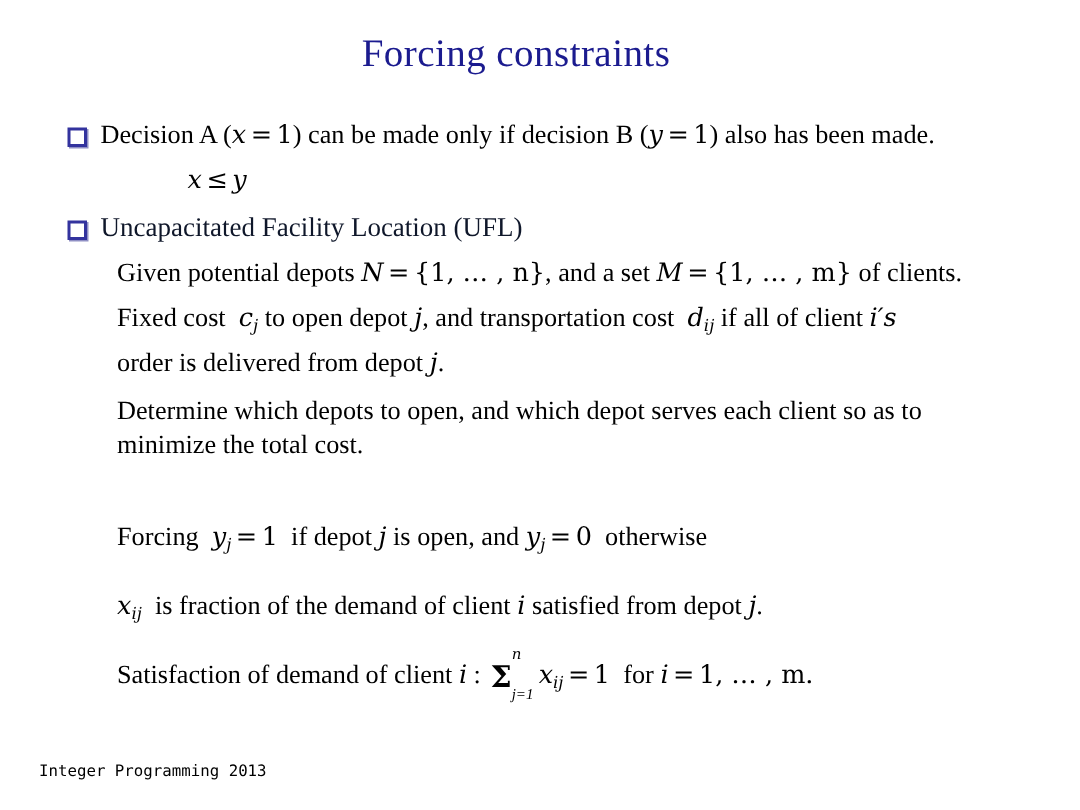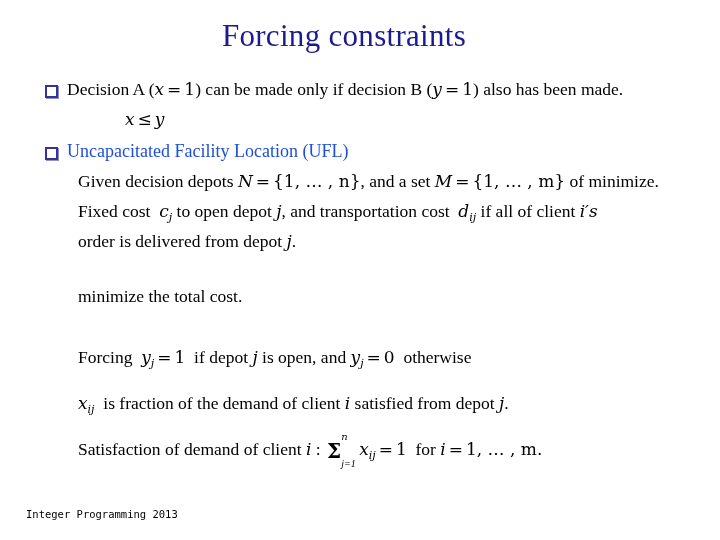--- a/index.html
+++ b/index.html
@@ -17,21 +17,21 @@
   }
 
   
   #slide-title {
     position: absolute;
     left: 0;
     top: 20px;
     width: 688px;
     text-align: center;
     font-family: "Liberation Serif", "DejaVu Serif", serif;
-    font-size: 31px;
+    font-size: 26px;
     line-height: 32px;
     color: #1b1b8f;
     letter-spacing: 0.3px;
     white-space: nowrap;
   }
 
   
   #body-area {
     position: absolute;
     left: 0;
@@ -87,21 +87,21 @@
     padding: 0 3px;
   }
   sub.mi, sub.mn {
     font-size: 11px;
     font-style: italic;
     vertical-align: -0.32em;
     padding: 0;
   }
 
   .ufl-head {
-    color: #1d4ed8;
+    color: #0f172a;
     font-size: 18px;
     line-height: 22px;
     white-space: nowrap;
   }
 
   
   .sum {
     display: inline-block;
     position: relative;
     vertical-align: -0.15em;
@@ -169,31 +169,34 @@
   <div class="bullet-row" style="left:100px; top:38px;">
     <span class="line"><span class="mi">x</span><span class="op">≤</span><span class="mi">y</span></span>
   </div>
 
   <div class="bullet-row" style="left:20px; top:70px;">
     <span class="sq-bullet"></span>
     <span class="ufl-head">Uncapacitated Facility Location (UFL)</span>
   </div>
 
   <div class="bullet-row" style="left:53px; top:100px;">
-    <span class="line txt"><span>Given decision depots</span>&nbsp;<span class="mi">N</span><span class="op">=</span><span class="mn">{1, … , n}</span><span>, and a set</span>&nbsp;<span class="mi">M</span><span class="op">=</span><span class="mn">{1, … , m}</span>&nbsp;<span>of minimize.</span></span>
+    <span class="line txt"><span>Given potential depots</span>&nbsp;<span class="mi">N</span><span class="op">=</span><span class="mn">{1, … , n}</span><span>, and a set</span>&nbsp;<span class="mi">M</span><span class="op">=</span><span class="mn">{1, … , m}</span>&nbsp;<span>of clients.</span></span>
   </div>
 
   <div class="bullet-row" style="left:53px; top:130px;">
     <span class="line txt"><span>Fixed cost</span>&nbsp;&nbsp;<span class="mi">c</span><sub class="mi">j</sub>&nbsp;<span>to open depot</span>&nbsp;<span class="mi">j</span><span>, and transportation cost</span>&nbsp;&nbsp;<span class="mi">d</span><sub class="mi">ij</sub>&nbsp;<span>if all of client</span>&nbsp;<span class="mi">i′s</span></span>
   </div>
 
   <div class="bullet-row" style="left:53px; top:160px;">
     <span class="line txt"><span>order is delivered from depot</span>&nbsp;<span class="mi">j</span><span>.</span></span>
   </div>
 
+  <div class="bullet-row" style="left:53px; top:192px;">
+    <span class="line txt">Determine which depots to open, and which depot serves each client so as to</span>
+  </div>
 
   <div class="bullet-row" style="left:53px; top:215px;">
     <span class="line txt">minimize the total cost.</span>
   </div>
 
   <div class="bullet-row" style="left:53px; top:276px;">
     <span class="line txt"><span>Forcing</span>&nbsp;&nbsp;<span class="mi">y</span><sub class="mi">j</sub><span class="op">=</span><span class="mn">1</span>&nbsp;&nbsp;<span>if depot</span>&nbsp;<span class="mi">j</span>&nbsp;<span>is open, and</span>&nbsp;<span class="mi">y</span><sub class="mi">j</sub><span class="op">=</span><span class="mn">0</span>&nbsp;&nbsp;<span>otherwise</span></span>
   </div>
 
   <div class="bullet-row" style="left:53px; top:322px;">

